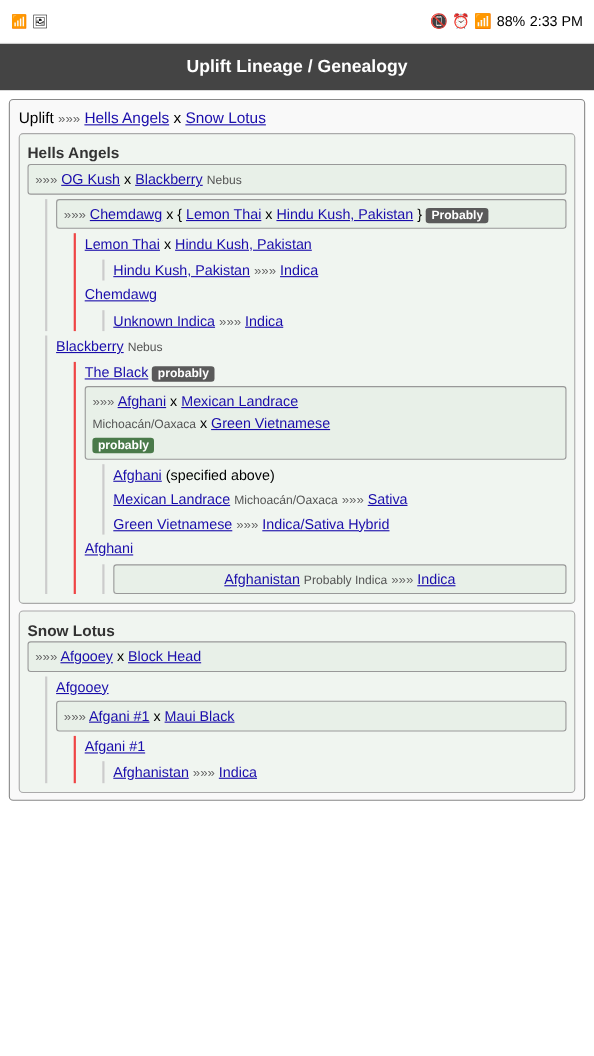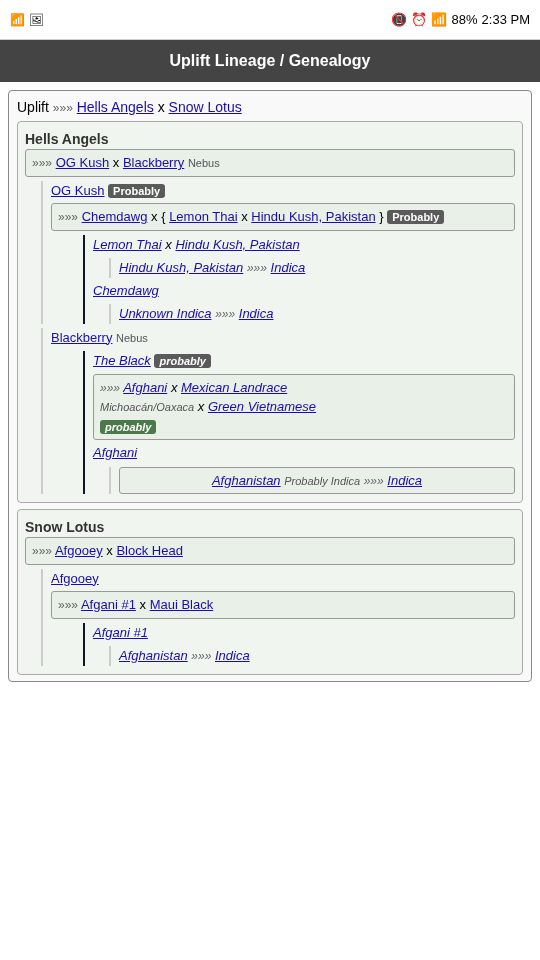--- a/index.html
+++ b/index.html
@@ -72,25 +72,24 @@
     }
 
     
     .tree-level-1 {
       margin-left: 16px;
       border-left: 2px solid #ccc;
       padding-left: 8px;
       margin-top: 4px;
     }
     .tree-level-2 {
-      margin-left: 32px;
-      border-left: 2px solid #0f172a;
+      margin-left: 16px;
+      border-left: 2px solid #ef4444;
       padding-left: 8px;
       margin-top: 4px;
-      font-style: italic;
     }
     .tree-level-3 {
       margin-left: 16px;
       border-left: 2px solid #ccc;
       padding-left: 8px;
       margin-top: 4px;
     }
 
     .tree-item {
       margin-bottom: 3px;
@@ -199,24 +198,20 @@
 
       <div class="row-box tree-item">
         <span class="arrows">»»»</span>
         <a class="link">OG Kush</a>
         <span> x </span>
         <a class="link">Blackberry</a>
         <span class="small-note">Nebus</span>
       </div>
 
       <div class="tree-level-1">
-        <div class="tree-item">
-          <a class="link">OG Kush</a>
-          <span class="badge-probably">Probably</span>
-        </div>
 
         <div class="row-box tree-item">
           <span class="arrows">»»»</span>
           <a class="link">Chemdawg</a>
           <span> x {</span>
           <a class="link">Lemon Thai</a>
           <span> x </span>
           <a class="link">Hindu Kush, Pakistan</a>
           <span>} </span>
           <span class="badge-probably">Probably</span>
@@ -268,20 +263,40 @@
             <span> x </span>
             <a class="link">Mexican Landrace</a>
             <br>
             <span class="small-note">Michoacán/Oaxaca</span>
             <span> x </span>
             <a class="link">Green Vietnamese</a>
             <br>
             <span class="badge-probably-green">probably</span>
           </div>
 
+          <div class="tree-level-3">
+
+            <div class="tree-item">
+              <a class="link">Afghani</a>
+              <span>(specified above)</span>
+            </div>
+
+            <div class="tree-item">
+              <a class="link">Mexican Landrace</a>
+              <span class="small-note">Michoacán/Oaxaca</span>
+              <span class="arrows">»»»</span>
+              <a class="link">Sativa</a>
+            </div>
+
+            <div class="tree-item">
+              <a class="link">Green Vietnamese</a>
+              <span class="arrows">»»»</span>
+              <a class="link">Indica/Sativa Hybrid</a>
+            </div>
+          </div>
 
           <div class="tree-item">
             <a class="link">Afghani</a>
           </div>
           <div class="tree-level-3">
             <div class="afghanistan-box tree-item">
               <a class="link">Afghanistan</a>
               <span class="small-note">Probably Indica</span>
               <span class="arrows">»»»</span>
               <a class="link">Indica</a>

